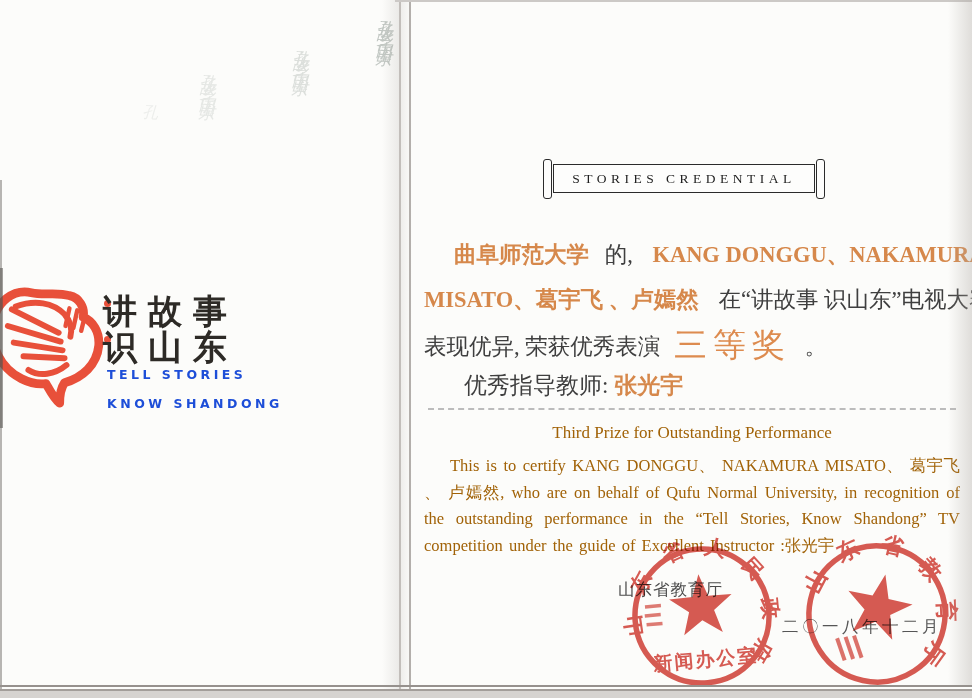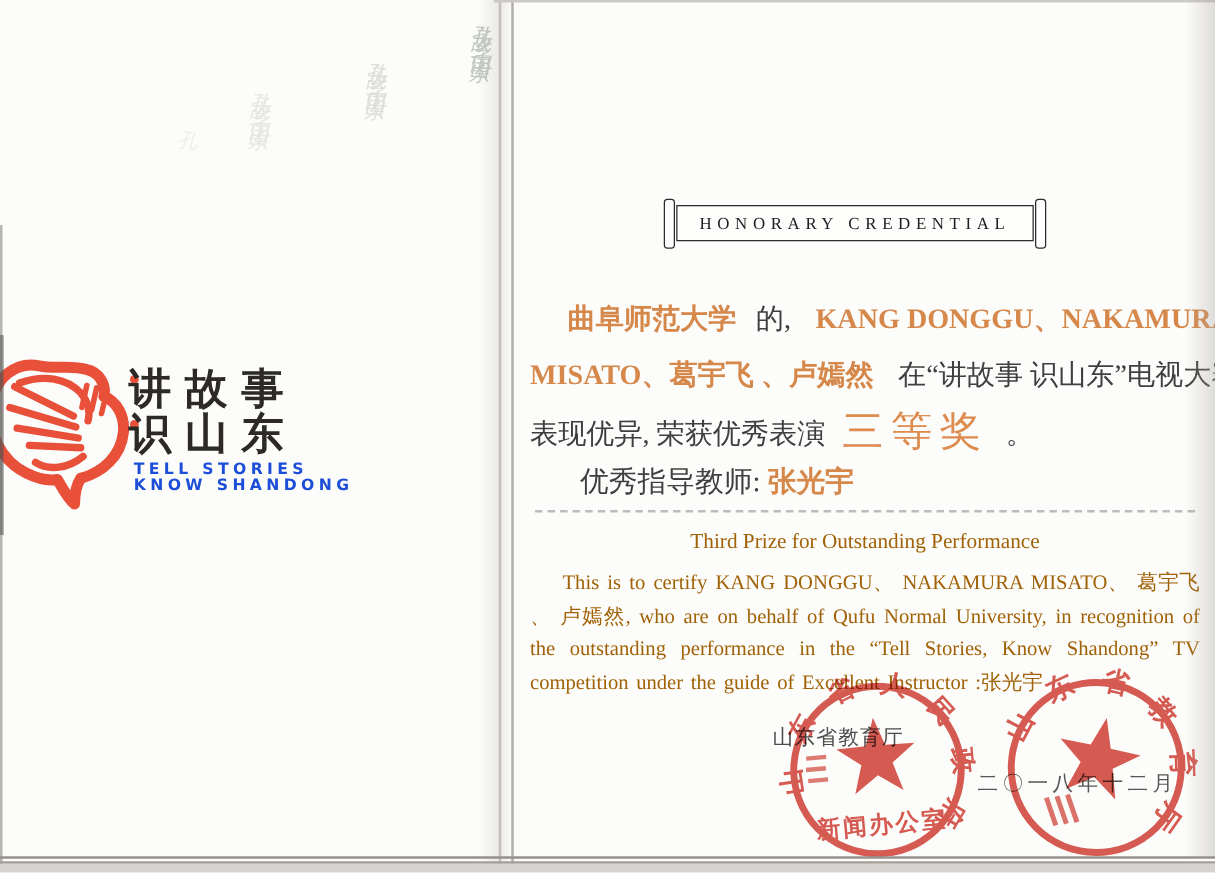--- a/index.html
+++ b/index.html
@@ -42,21 +42,21 @@
   .logo-cn-1{top:293px;}
   .logo-cn-2{top:329px;}
   .logo-dot{position:absolute;width:7px;height:7px;border-radius:50%;background:#e8503a;}
   .logo-dot-1{left:104px;top:300px;}
   .logo-dot-2{left:104px;top:336px;}
   .logo-en{
     position:absolute;left:107px;font-family:"DejaVu Sans",sans-serif;
     font-weight:bold;font-size:12.5px;letter-spacing:3.5px;color:#1d4ed8;
   }
   .logo-en-1{top:367px;}
-  .logo-en-2{top:380px;}
+  .logo-en-2{top:396px;}
   
   .right-page{position:absolute;left:410px;top:0;width:562px;height:698px;}
   .cert-title{
     position:absolute;left:0;top:84px;width:548px;text-align:center;
     font-family:"DejaVu Sans",sans-serif;font-weight:bold;
     font-size:58px;letter-spacing:17px;text-indent:17px;color:#e24b41;
   }
   .cred-wrap{position:absolute;left:0;top:164px;width:548px;text-align:center;}
   .cred-box{
     position:relative;display:inline-block;border:1.5px solid #2b2b2b;background:#fdfdfc;
@@ -139,21 +139,21 @@
   <div class="fold-shade"></div>
   <div class="fold-line-a"></div>
   <div class="fold-line-b"></div>
 
   <div class="right-page">
 
 
     <div class="cred-wrap">
       <span class="cred-box">
         <span class="cred-cap cred-cap-l"></span>
-        <span>HONORARY CREDENTIAL</span>
+        <span>STORIES CREDENTIAL</span>
         <span class="cred-cap cred-cap-r"></span>
       </span>
     </div>
 
     <div class="body-block">
       <div class="b-line b-indent">
         <span class="orange">曲阜师范大学</span>
         <span class="gap-l gap-r">的,</span>
         <span class="orange">KANG DONGGU、NAKAMURA</span>
       </div>

